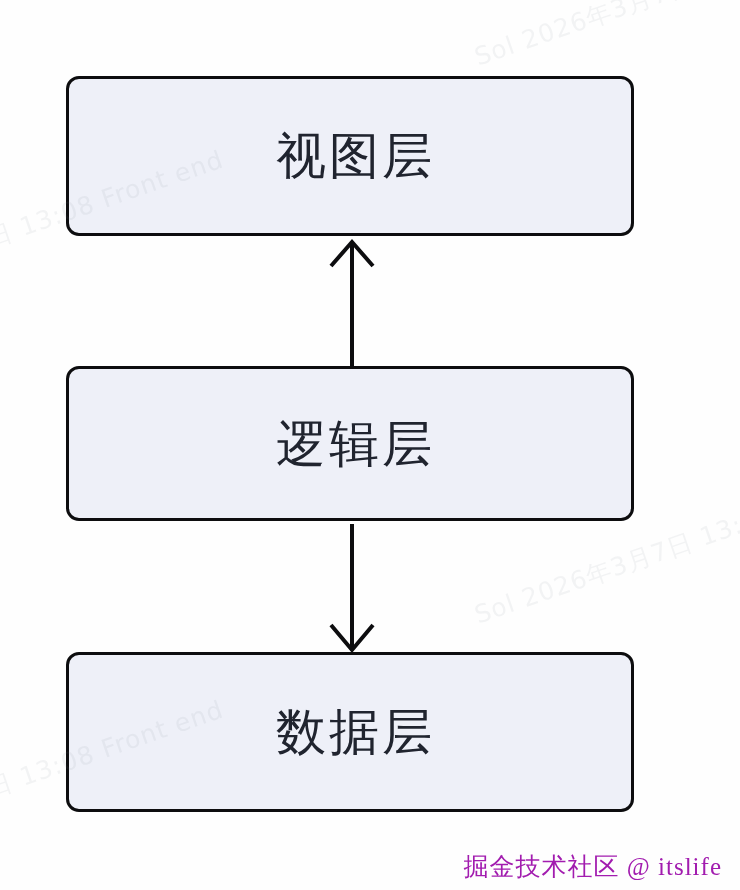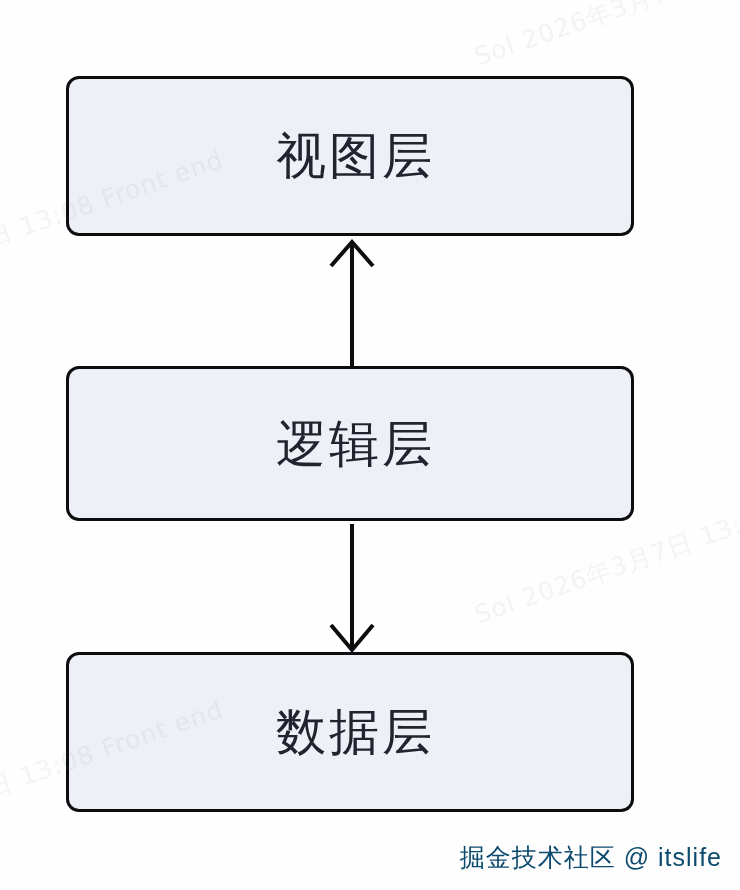--- a/index.html
+++ b/index.html
@@ -84,25 +84,25 @@
     top: 0;
     width: 740px;
     height: 890px;
     overflow: visible;
   }
 
   
   .credit {
     position: absolute;
     right: 18px;
-    bottom: 16px;
+    bottom: 7px;
     z-index: 4;
-    font-family: Liberation Sans, sans-serif;
+    font-family: Liberation Serif, serif;
     font-size: 25px;
-    color: #0c4a6e;
+    color: #a21caf;
     letter-spacing: 1px;
     white-space: nowrap;
     user-select: none;
   }
 </style>
 </head>
 <body>
 
 <div id="canvas">
 

